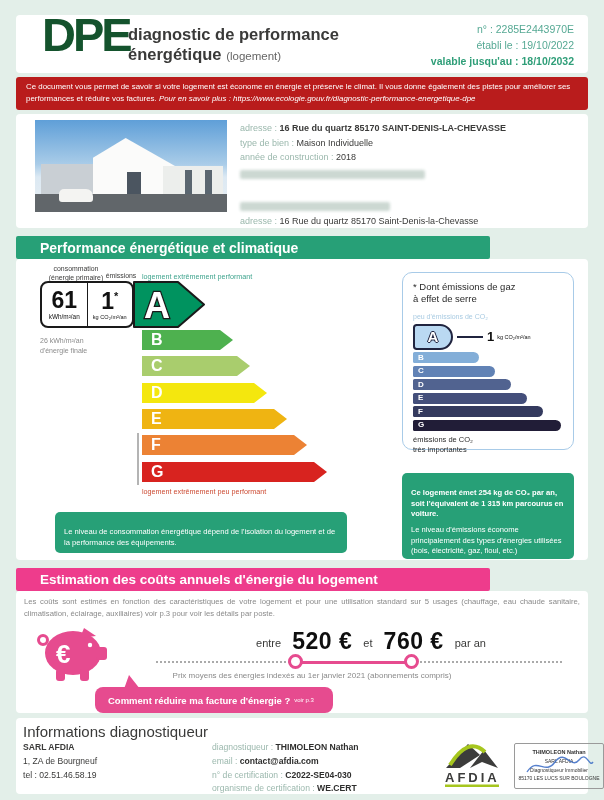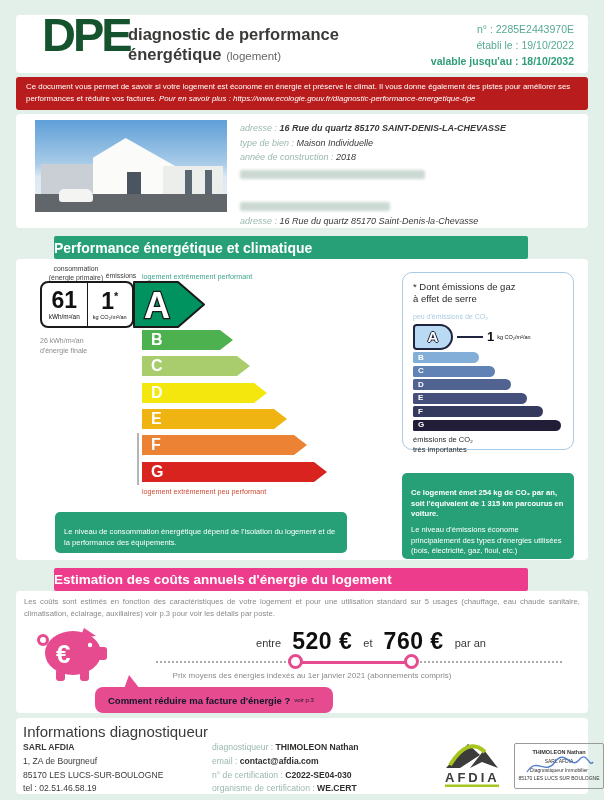--- a/index.html
+++ b/index.html
@@ -21,27 +21,27 @@
   
   .photo{position:absolute;left:19px;top:6px;width:192px;height:92px;overflow:hidden;background:linear-gradient(180deg,#5f9fd8 0%,#a9cce8 48%,#dce9f3 62%,#e8eef2 100%);}
   .photo .house-gable{position:absolute;left:58px;top:18px;width:86px;height:58px;background:#fbfbfa;clip-path:polygon(38% 0,100% 52%,100% 100%,0 100%,0 34%);}
   .photo .house-wing{position:absolute;left:128px;top:46px;width:60px;height:32px;background:#eceeec;}
   .photo .garage{position:absolute;left:6px;top:44px;width:56px;height:34px;background:#c9cfd4;}
   .photo .window1{position:absolute;left:150px;top:50px;width:7px;height:26px;background:#5a6670;}
   .photo .window2{position:absolute;left:170px;top:50px;width:7px;height:26px;background:#5a6670;}
   .photo .door{position:absolute;left:92px;top:52px;width:14px;height:26px;background:#4b5560;}
   .photo .driveway{position:absolute;left:0;bottom:0;width:100%;height:18px;background:#61666a;}
   .photo .car{position:absolute;left:24px;bottom:10px;width:34px;height:13px;background:#f4f4f2;border-radius:5px 7px 3px 3px;}
-  .prop-info{position:absolute;left:224px;top:7px;width:340px;font-size:9px;line-height:1.62;color:#3a3a39;font-style:italic;}
+  .prop-info{position:absolute;left:224px;top:7px;width:340px;font-size:9px;line-height:1.62;color:#3a3a39;}
   .k{color:#9bb8ad;}
   .v-bold{font-weight:bold;color:#3a3a39;}
   .redacted{background:#ccd8d2;border-radius:2px;filter:blur(1.5px);height:9px;}
 
   
-  .sec-head{position:absolute;left:16px;width:474px;height:23px;color:#fff;font-weight:bold;display:flex;align-items:center;padding-left:0;box-sizing:border-box;border-radius:2px;margin-left:38px;}
+  .sec-head{position:absolute;left:16px;width:474px;height:23px;color:#fff;font-weight:bold;display:flex;align-items:center;padding-left:24px;box-sizing:border-box;border-radius:2px;}
   .sec-green{top:236px;background:#27a077;font-size:14px;}
   .sec-pink{top:568px;background:#ee3c8c;font-size:13.5px;}
 
   
   .perf-body{left:16px;top:259px;width:572px;height:301px;}
   .lbl-tiny{font-size:6.9px;color:#3a3a39;line-height:1.25;text-align:center;}
   .lbl-perf-top{position:absolute;left:126px;top:13px;font-size:7.2px;color:#3fa48e;}
   .ind-box{position:absolute;left:24px;top:22px;width:94px;height:47px;border:2px solid #1a1a1a;border-radius:8px;background:#fff;display:flex;box-sizing:border-box;}
   .ind-cell{flex:1;display:flex;flex-direction:column;align-items:center;justify-content:center;}
   .ind-cell.right{border-left:1.5px solid #1a1a1a;}
@@ -81,21 +81,21 @@
   
   .cost-body{left:16px;top:591px;width:572px;height:122px;}
   .cost-desc{position:absolute;left:8px;top:5px;width:556px;font-size:7.7px;color:#8a8a8a;line-height:1.55;text-align:justify;}
   .pig{position:absolute;left:18px;top:32px;}
   .amount-row{position:absolute;left:150px;top:37px;width:410px;text-align:center;color:#3a3a39;font-size:11px;}
   .amount{font-size:23px;font-weight:800;color:#0f0f0f;letter-spacing:.5px;margin:0 8px;vertical-align:-2px;}
   .dotline{position:absolute;left:140px;top:70px;width:406px;border-top:2px dotted #aaa;}
   .range-line{position:absolute;left:279px;top:69.5px;width:115px;height:3px;background:#e64b8f;}
   .range-dot{position:absolute;top:63px;width:9px;height:9px;background:#fff;border:3.5px solid #e64b8f;border-radius:50%;}
   .price-note{position:absolute;left:86px;top:80px;width:420px;text-align:center;font-size:8px;color:#8a8a8a;}
-  .pink-bubble{position:absolute;left:79px;top:96px;width:238px;height:26px;background:#e64b8f;border-radius:8px;color:#0f172a;display:flex;align-items:center;padding-left:13px;box-sizing:border-box;}
+  .pink-bubble{position:absolute;left:79px;top:96px;width:238px;height:26px;background:#e64b8f;border-radius:8px;color:#ffffff;display:flex;align-items:center;padding-left:13px;box-sizing:border-box;}
   .pink-bubble .q{font-weight:bold;font-size:9.5px;}
   .pink-bubble .see{font-size:6px;margin-left:4px;}
   .pink-tail{position:absolute;left:108px;top:84px;width:0;height:0;border-left:5px solid transparent;border-right:11px solid transparent;border-bottom:14px solid #e64b8f;}
 
   
   .footer{left:16px;top:718px;width:572px;height:76px;}
   .foot-title{position:absolute;left:7px;top:5px;font-size:15px;color:#3a3a39;}
   .foot-col{position:absolute;top:23px;font-size:8.6px;line-height:1.6;color:#3a3a39;}
   .foot-col.left{left:7px;}
   .foot-col.mid{left:196px;}
@@ -291,21 +291,20 @@
       <span class="q">Comment réduire ma facture d'énergie ?</span>
       <span class="see">voir p.3</span>
     </div>
   </div>
 
   <div class="card footer">
     <div class="foot-title">Informations diagnostiqueur</div>
     <div class="foot-col left">
       <div class="company">SARL AFDIA</div>
       <div>1, ZA de Bourgneuf</div>
-      <div>85170 LES LUCS-SUR-BOULOGNE</div>
       <div>tel : 02.51.46.58.19</div>
     </div>
     <div class="foot-col mid">
       <div><span class="k">diagnostiqueur : </span><span class="val">THIMOLEON Nathan</span></div>
       <div><span class="k">email : </span><span class="val">contact@afdia.com</span></div>
       <div><span class="k">n° de certification : </span><span class="val">C2022-SE04-030</span></div>
       <div><span class="k">organisme de certification : </span><span class="val">WE.CERT</span></div>
     </div>
     <svg class="afdia-logo" width="64" height="50" viewBox="0 0 64 50">
       <polygon points="6,30 28,6 40,17 20,30" fill="#3c3c3b"></polygon>

